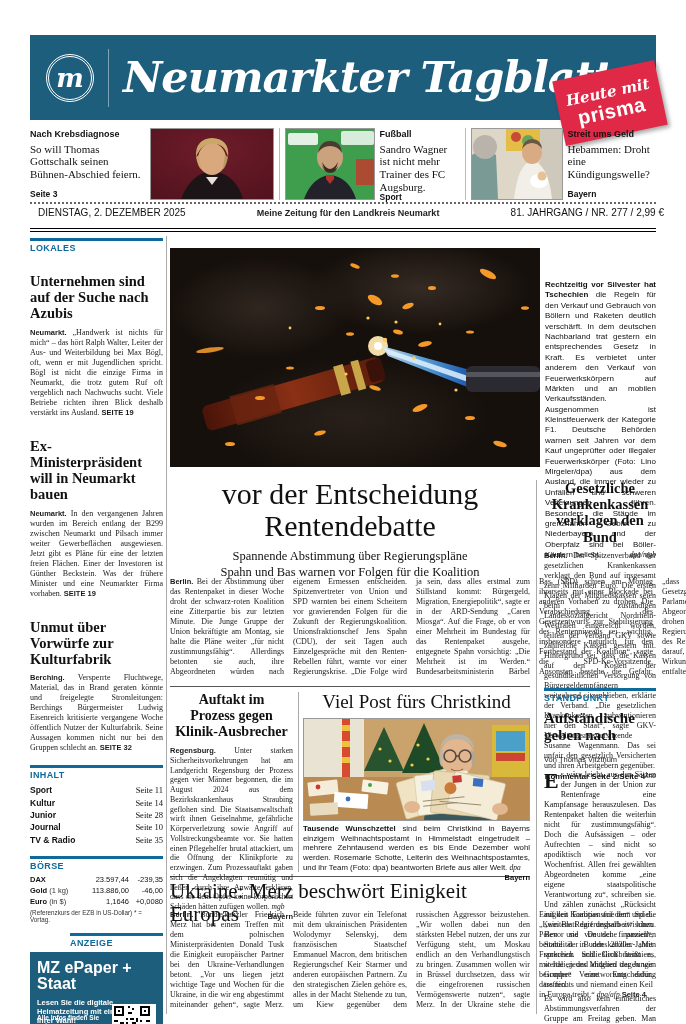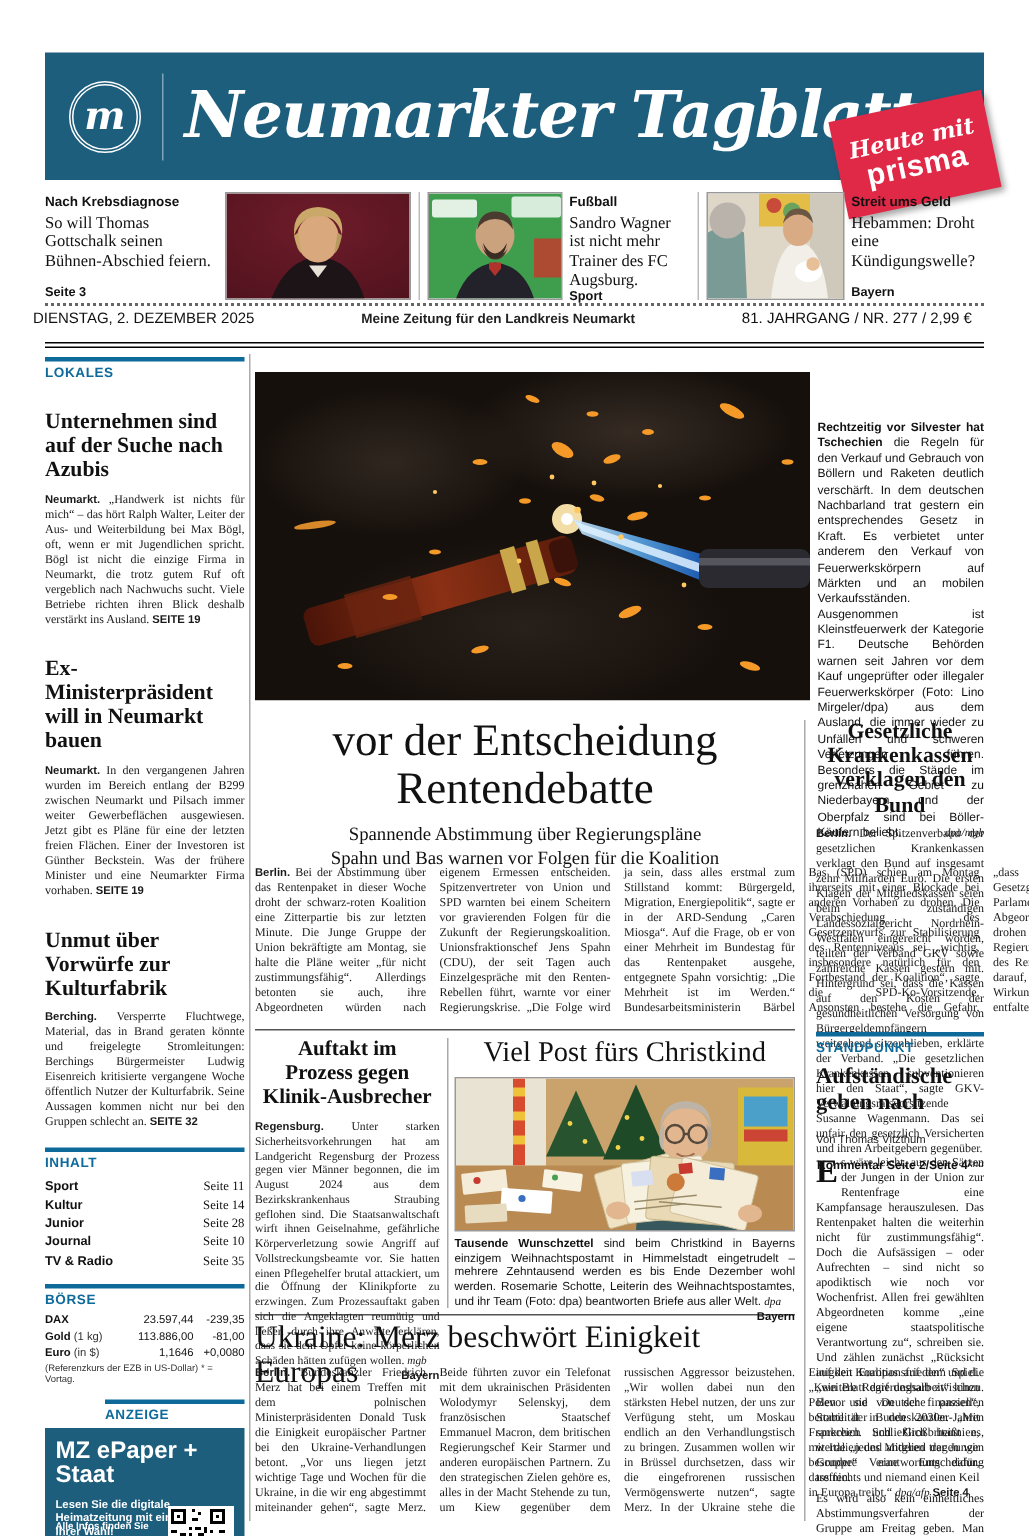--- a/index.html
+++ b/index.html
@@ -27,21 +27,21 @@
   .teasers{position:absolute;left:30px;top:128px;width:626px;height:72px;display:flex;}
   .teaser-txt{display:flex;flex-direction:column;padding:1px 6px 0 0;}
   .kicker{font:bold 9px/1.3 "Liberation Sans";}
   .tease-body{font:11px/1.15 "Liberation Serif",serif;margin-top:2px;}
   .tease-ref{font:bold 8.5px/1 "Liberation Sans";margin-top:auto;padding-bottom:2px;}
   .tease-img{height:72px;border:1px solid #999;box-sizing:border-box;flex:none;}
   .vsep-t{width:1px;background:#bbb;margin:0 5px;flex:none;}
 
   
   .dotline{position:absolute;left:30px;top:202px;width:626px;border-top:2px dotted #666;}
-  .dateline{position:absolute;left:22px;top:207px;width:626px;display:flex;
+  .dateline{position:absolute;left:38px;top:207px;width:626px;display:flex;
             justify-content:space-between;align-items:baseline;font-size:10px;gap:24px;}
   .dateline .mid{font-size:9px;color:#222;font-weight:bold;}
   .dblrule{position:absolute;left:30px;top:228px;width:626px;height:2px;
            border-top:1px solid #000;border-bottom:1px solid #000;}
 
   
   .sec-head{border-top:3px solid #0d6a9b;color:#0d6a9b;font:bold 9px/1 "Liberation Sans";
             letter-spacing:.4px;padding-top:3px;}
 
   
@@ -260,21 +260,21 @@
         </div>
     </div>
 
     <div class="sec-head" style="margin-top:10px;">BÖRSE</div>
     <div style="margin-top:3px;">
       <div class="boerse-row">
           <span class="lbl">DAX</span>
           <span class="val">23.597,44</span>
           <span class="chg">-239,35</span>
         </div>
-      <div class="boerse-row"><span class="lbl">Gold</span>&nbsp;<span class="nt">(1 kg)</span><span class="val">113.886,00</span><span class="chg">-81,00</span></div>
+      <div class="boerse-row"><span class="lbl">Gold</span>&nbsp;<span class="nt">(1 kg)</span><span class="val">113.886,00</span><span class="chg">-46,00</span></div>
       <div class="boerse-row"><span class="lbl">Euro</span>&nbsp;<span class="nt">(in $)</span><span class="val">1,1646</span><span class="chg">+0,0080</span></div>
       <div class="boerse-note">(Referenzkurs der EZB in US-Dollar) * = Vortag.</div>
     </div>
 
     <div class="sec-head" style="margin-top:10px;margin-left:40px;">ANZEIGE</div>
     <div class="adbox">
       <div class="ad-title">MZ ePaper + Staat</div>
       <div class="ad-text">Lesen Sie die digitale Heimatzeitung mit einem Gerät Ihrer Wahl!</div>
       <div class="ad-info">
         <span>Alle Infos finden Sie unter</span><br>

